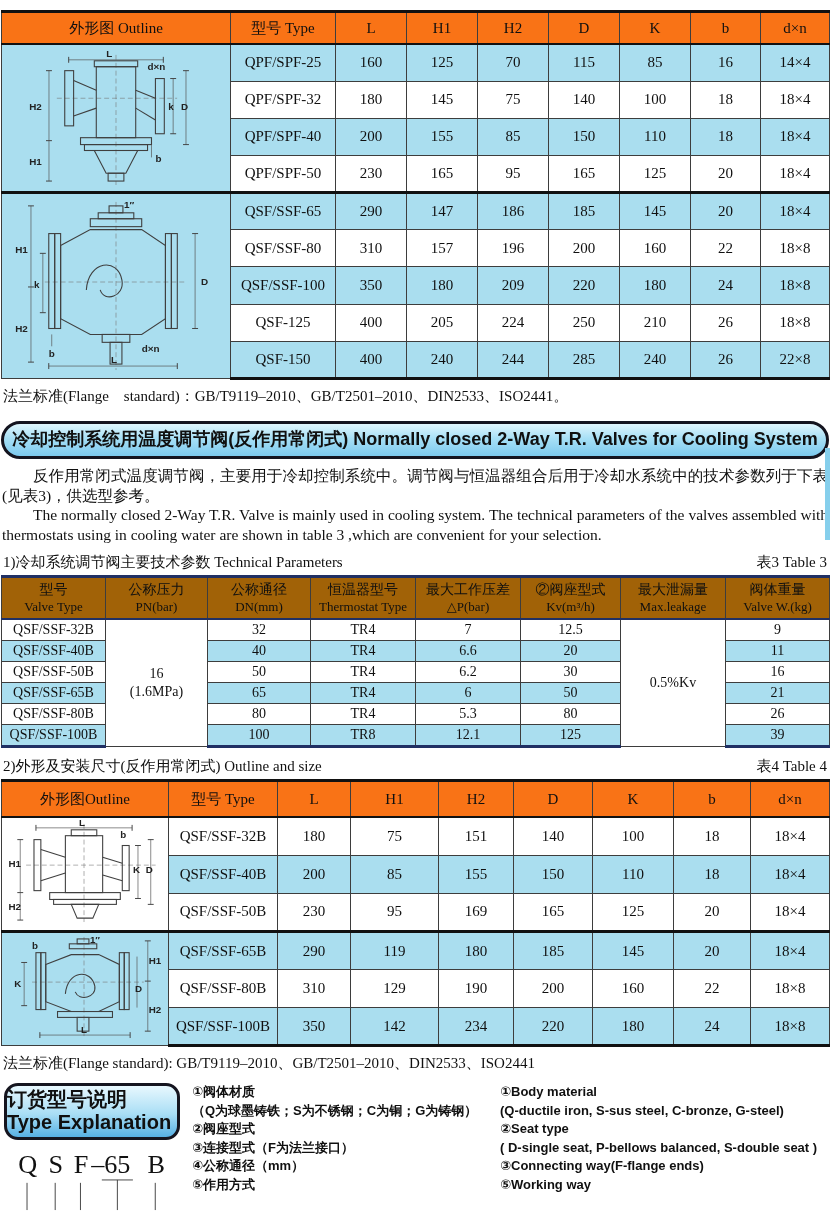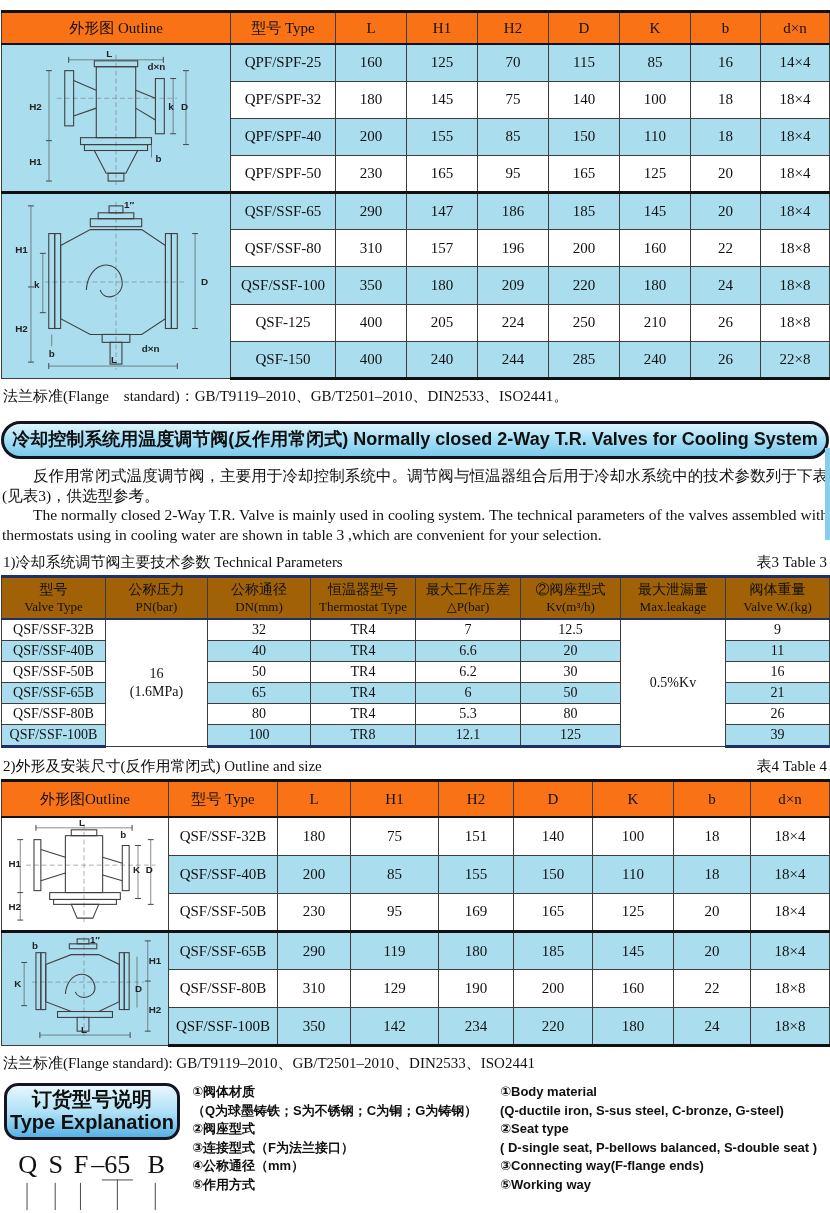--- a/index.html
+++ b/index.html
@@ -46,21 +46,21 @@
   svg .dm{stroke:#555;stroke-width:0.7;fill:none;}
   svg .cl{stroke:#777;stroke-width:0.6;fill:none;stroke-dasharray:5 3;}
   svg text.dlab{font-family:"Liberation Sans","DejaVu Sans",sans-serif;font-size:10px;font-weight:bold;fill:#222;}
   svg text.big{font-family:"Liberation Serif","DejaVu Serif",serif;font-size:27px;fill:#111;}
   svg text.dig{font-family:"DejaVu Sans",sans-serif;font-size:15px;fill:#111;}
   svg .tk{stroke:#444;stroke-width:1;fill:none;}
 
   
   .bottom{display:flex;margin:10px 0 0 4px;font-family:"Liberation Sans","DejaVu Sans",sans-serif;}
   .bcol-left{width:188px;}
-  .badge{width:170px;border:3px solid #15151f;border-radius:14px;padding:2px 0 3px 0;text-align:center;
+  .badge{width:170px;border:3px solid #15151f;border-radius:14px;padding:2px 0 3px 0;text-align:left;
     background:linear-gradient(180deg,#e8f8fe 0%,#a9def5 55%,#57b1e4 100%);
     font-weight:bold;font-size:20px;line-height:23px;}
   .bcol-mid{width:308px;}
   .bcol-right{width:330px;}
   .expl{font-size:13px;line-height:18.6px;white-space:nowrap;font-weight:bold;}
   .expl.en{font-weight:bold;}
   .edge-strip{position:absolute;right:0;top:448px;width:5px;height:92px;background:#86cfec;}
 </style>
 </head>
 <body>

